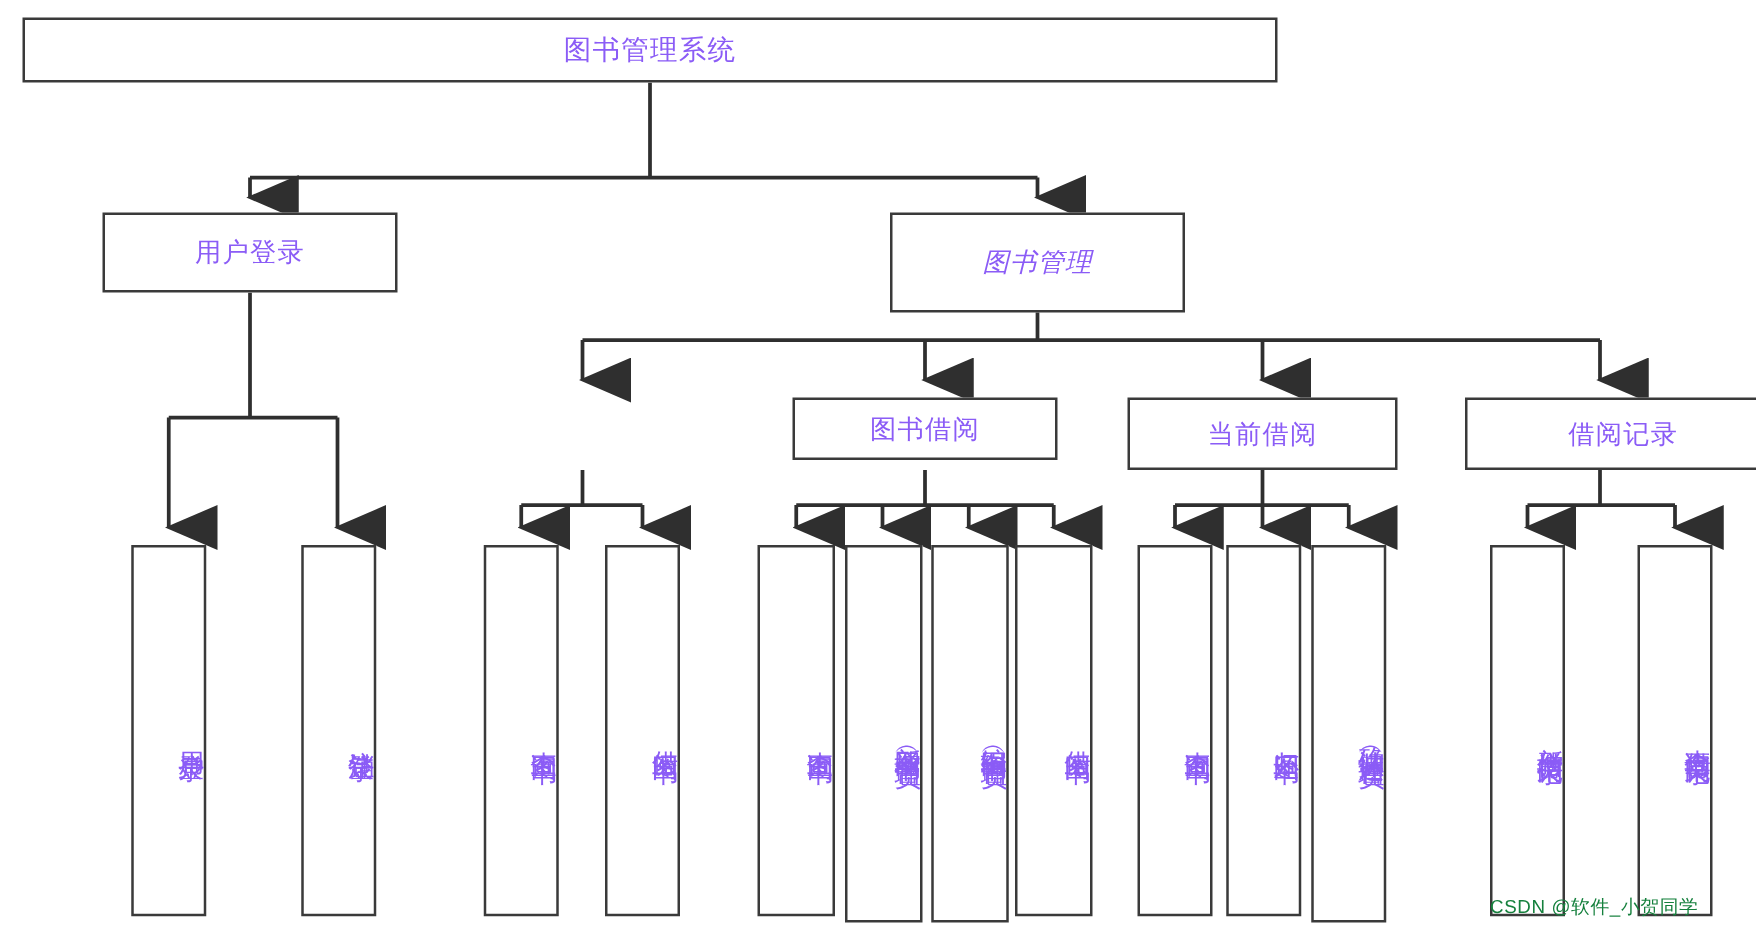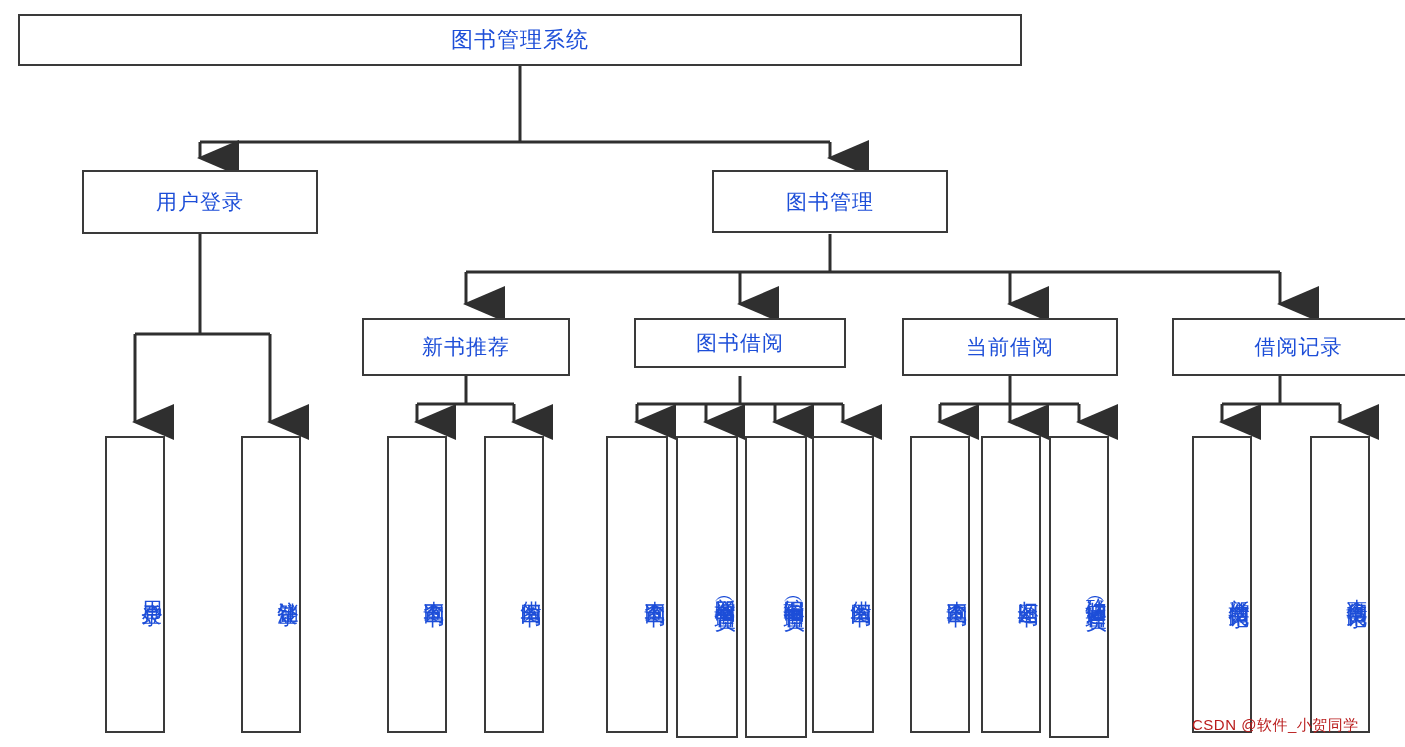--- a/index.html
+++ b/index.html
@@ -26,21 +26,21 @@
     pointer-events: none;
   }
   .node {
     position: absolute;
     box-sizing: border-box;
     border: 2px solid #3a3a3a;
     background: #ffffff;
     display: flex;
     align-items: center;
     justify-content: center;
-    color: #1d4ed8;
+    color: #8b5cf6;
   }
   .node.h {
     font-size: 21px;
     letter-spacing: 1px;
   }
   .node.v {
     writing-mode: vertical-rl;
     text-orientation: upright;
     font-size: 21px;
     letter-spacing: 2px;
@@ -53,21 +53,21 @@
     text-orientation: upright;
     line-height: 1.05;
     white-space: nowrap;
   }
   .node.root {
     font-size: 22px;
   }
   .watermark {
     position: absolute;
     font-size: 15px;
-    color: #b91c1c;
+    color: #15803d;
     white-space: nowrap;
     letter-spacing: 0.5px;
   }
 </style>
 </head>
 <body>
 
 <div id="canvas">
 
   <svg class="wires" viewBox="0 0 1405 747" xmlns="http://www.w3.org/2000/svg">
@@ -120,27 +120,24 @@
     </g>
   </svg>
 
   <div class="node h root" style="left:18px; top:14px; width:1004px; height:52px;">
     <span class="lbl">图书管理系统</span>
   </div>
 
   <div class="node h" style="left:82px; top:170px; width:236px; height:64px;">
     <span class="lbl">用户登录</span>
   </div>
-  <div class="node h" style="left:712px; top:170px; width:236px; height:63px;">
+  <div class="node h" style="left:712px; top:170px; width:236px; height:80px;font-style:italic;">
     <span class="lbl">图书管理</span>
   </div>
 
-  <div class="node h" style="left:362px; top:318px; width:208px; height:58px;">
-    <span class="lbl">新书推荐</span>
-  </div>
   <div class="node h" style="left:634px; top:318px; width:212px; height:50px;">
     <span class="lbl">图书借阅</span>
   </div>
   <div class="node h" style="left:902px; top:318px; width:216px; height:58px;align-items:center;">
     <span class="lbl">当前借阅</span>
   </div>
   <div class="node h" style="left:1172px; top:318px; width:237px; height:58px;padding-left:16px;">
     <span class="lbl">借阅记录</span>
   </div>
 

